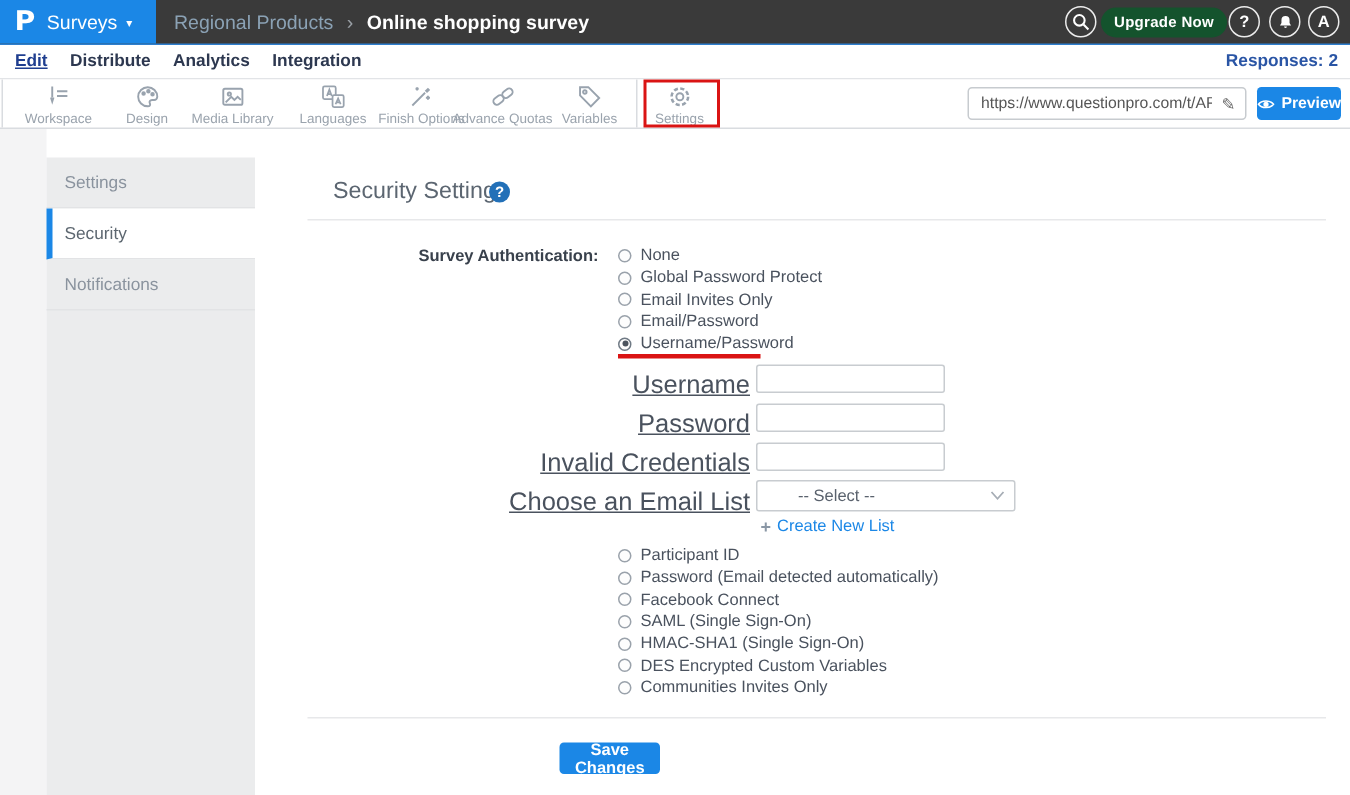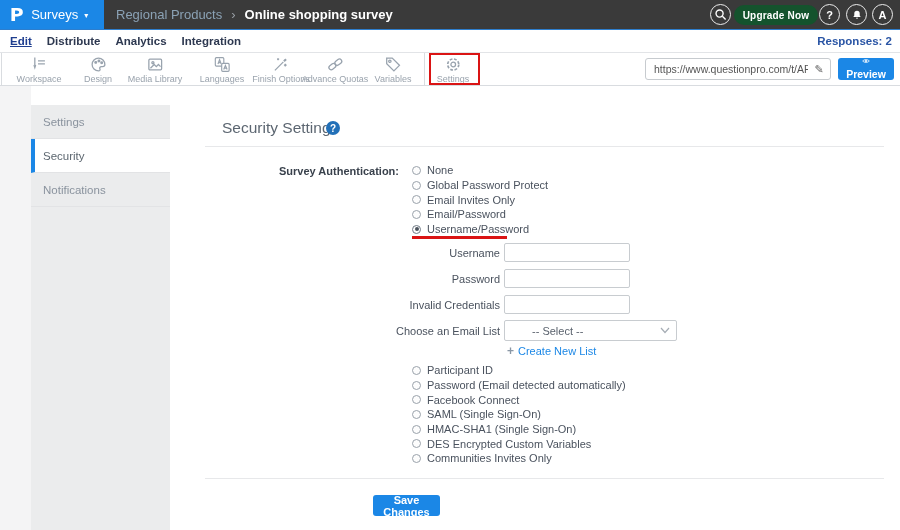--- a/index.html
+++ b/index.html
@@ -26,40 +26,40 @@
   
   .toolbar{position:absolute;left:0;top:53px;width:900px;height:32px;background:#fff;border-bottom:1px solid #d9dce0;}
   .titem{position:absolute;top:3px;transform:translateX(-50%);text-align:center;cursor:pointer;}
   .titem svg{display:block;margin:0 auto;}
   .tlabel{font-size:9px;color:#9aa3ad;margin-top:1px;white-space:nowrap;}
   .tsep{position:absolute;width:1px;height:32px;top:0;background:#d9dce0;}
   .red-box{position:absolute;left:429px;top:0;width:47px;height:28px;border:2px solid #da1414;pointer-events:none;}
   .url-wrap{position:absolute;left:645px;top:5px;width:186px;height:22px;box-sizing:border-box;border:1px solid #c7cbcf;border-radius:3px;background:#fff;display:flex;align-items:center;}
   .url-text{flex:1;font-size:10.5px;color:#555;padding-left:8px;white-space:nowrap;overflow:hidden;}
   .url-edit{width:22px;text-align:center;color:#666;font-size:11px;cursor:pointer;}
-  .preview-btn{position:absolute;left:838px;top:5px;width:56px;height:22px;box-sizing:border-box;background:#1b87e6;border-radius:3px;color:#fff;font-size:10.5px;font-weight:700;display:flex;align-items:center;justify-content:space-between;gap:4px;cursor:pointer;flex-direction:column;}
+  .preview-btn{position:absolute;left:838px;top:5px;width:56px;height:22px;box-sizing:border-box;background:#1b87e6;border-radius:3px;color:#fff;font-size:10.5px;font-weight:700;display:flex;align-items:center;justify-content:space-between;gap:4px;cursor:pointer;}
   
   .main{position:absolute;left:0;top:86px;width:900px;height:444px;background:#fff;}
   .gutter{position:absolute;left:0;top:0;width:31px;height:444px;background:#f4f4f5;}
   .sidebar{position:absolute;left:31px;top:19px;width:139px;height:425px;background:#ebeced;}
   .side-item{height:34px;box-sizing:border-box;display:flex;align-items:center;padding-left:12px;font-size:11.5px;color:#8a939e;border-bottom:1px solid #e2e3e5;cursor:pointer;}
   .side-item.active{background:#fff;border-left:4px solid #1b87e6;padding-left:8px;color:#5d6770;}
   
   .page-title{position:absolute;left:222px;top:33px;font-size:15.5px;color:#5c6671;}
   .help-badge{position:absolute;left:326px;top:35px;width:14px;height:14px;border-radius:50%;background:#2270b8;color:#fff;font-size:10px;font-weight:700;display:flex;align-items:center;justify-content:center;cursor:pointer;}
   .divider{position:absolute;left:205px;width:679px;height:1px;background:#e7e8ea;}
   .auth-label{position:absolute;left:205px;top:79px;width:194px;text-align:right;font-size:11px;font-weight:700;color:#39414c;}
   .radio-group{position:absolute;left:412px;display:flex;flex-direction:column;}
   .radio-row{height:14.7px;display:flex;align-items:center;gap:6px;cursor:pointer;text-align:right;}
   .radio{width:9px;height:9px;box-sizing:border-box;border:1px solid #9aa2ab;border-radius:50%;background:#fdfdfd;flex:none;}
   .radio.checked{border-color:#707a85;position:relative;}
   .radio.checked::after{content:"";position:absolute;left:1.5px;top:1.5px;width:4px;height:4px;border-radius:50%;background:#4c545e;}
   .radio-label{font-size:11px;color:#4a525e;white-space:nowrap;}
   .red-underline{position:absolute;left:412px;top:150px;width:95px;height:2.5px;background:#da1414;pointer-events:none;}
-  .field-label{position:absolute;left:300px;width:200px;text-align:right;font-size:11px;color:#4a525e;}
+  .field-label{position:absolute;left:300px;width:200px;text-align:right;font-size:17px;color:#4a525e;text-decoration:underline;}
   .text-input{position:absolute;left:504px;width:126px;height:19px;box-sizing:border-box;border:1px solid #c8ccd0;border-radius:2px;background:#fff;font-size:11px;color:#333;padding:0 5px;outline:none;}
   .select-box{position:absolute;left:504px;top:234px;width:173px;height:21px;box-sizing:border-box;border:1px solid #c8ccd0;border-radius:2px;background:#fff;display:flex;align-items:center;cursor:pointer;}
   .select-value{flex:1;font-size:11px;color:#5a626d;padding-left:7px;margin-left:20px;}
   .select-chevron{width:22px;display:flex;justify-content:center;}
   .create-list{position:absolute;left:507px;top:258px;font-size:11px;cursor:pointer;display:flex;gap:4px;align-items:center;}
   .create-plus{color:#8a97a5;font-weight:700;font-size:12px;}
   .create-text{color:#1b87e6;}
   .save-btn{position:absolute;left:373px;top:409px;width:67px;height:21px;box-sizing:border-box;background:#1b87e6;border:none;border-radius:3px;color:#fff;font-size:11px;font-weight:700;display:flex;align-items:center;justify-content:center;cursor:pointer;font-family:"Liberation Sans",sans-serif;}
 </style>
 </head>

